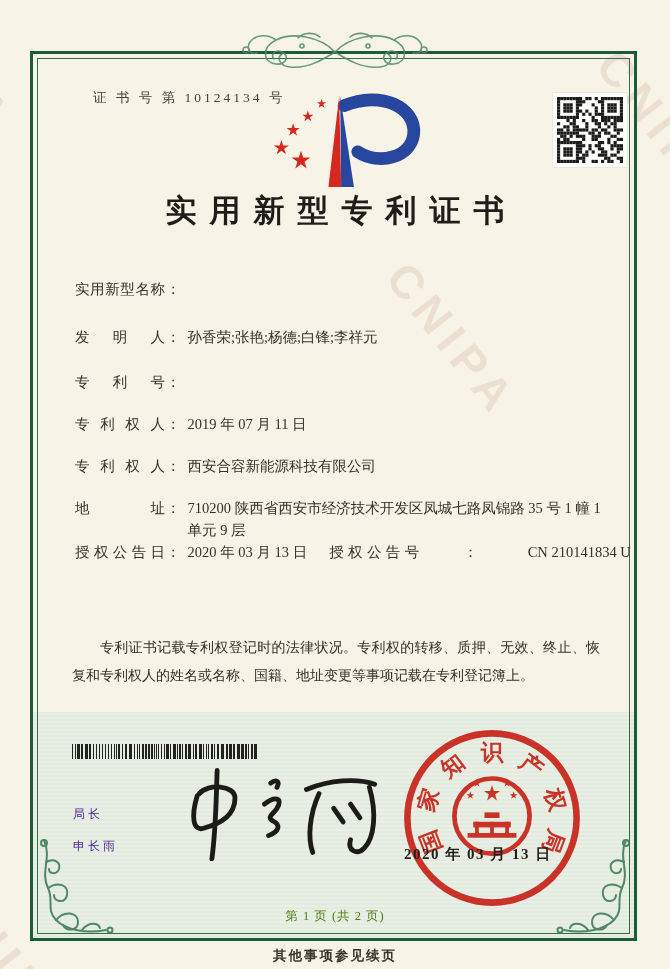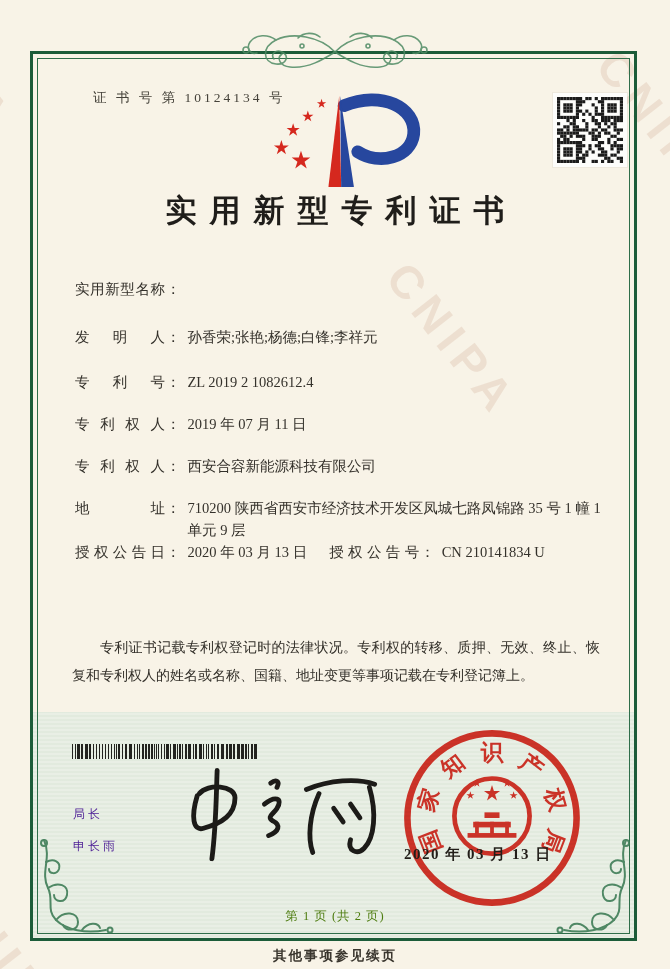--- a/index.html
+++ b/index.html
@@ -17,21 +17,21 @@
   .cert-no{position:absolute;left:75px;top:89px;font-size:13.5px;letter-spacing:3px;color:#45423a;margin-left:18px;}
   .logo{position:absolute;left:264px;top:92px;}
   .qr{position:absolute;left:553px;top:93px;width:74px;height:74px;background:#fdfdfb;
       display:flex;align-items:center;justify-content:center;box-shadow:0 0 0 1px rgba(0,0,0,0.04);}
   .title{position:absolute;left:0;right:0;top:190px;text-align:center;font-size:31px;font-weight:bold;
       letter-spacing:13px;text-indent:13px;color:#1f1d1a;}
   .frow{position:absolute;left:75px;display:flex;font-size:14.5px;color:#34312b;line-height:22px;}
   .flabel{display:inline-block;width:90px;text-align:justify;text-align-last:justify;}
   .fcolon{margin:0 7px 0 1px;}
   .fvalue{max-width:424px;}
-  .grant2{margin-left:22px;display:flex;}
+  .grant2{margin-left:22px;display:flex;gap:43px;}
   .para{position:absolute;left:72px;width:528px;font-size:14px;line-height:28px;text-align:justify;
       text-indent:2em;color:#33302a;}
   .barcode{position:absolute;left:72px;top:744px;}
   .commissioner{position:absolute;left:73px;top:798px;font-family:"Liberation Sans","DejaVu Sans",sans-serif;
       font-size:12px;color:#4c1d95;letter-spacing:3px;line-height:32px;}
   .signature{position:absolute;left:172px;top:762px;}
   .seal{position:absolute;left:398px;top:724px;mix-blend-mode:multiply;opacity:0.95;}
   .seal-date{position:absolute;left:404px;top:845px;font-size:15px;font-weight:bold;color:#221e19;
       letter-spacing:1.5px;white-space:nowrap;}
   .page-num{position:absolute;left:0;right:0;top:908px;text-align:center;font-size:12.5px;color:#4d7c0f;letter-spacing:1px;}
@@ -384,21 +384,20 @@
       <span class="fcolon">：</span>
   </div>
   <div class="frow" style="top:326px">
     <span class="flabel">发明人</span>
       <span class="fcolon">：</span>
     <span class="fvalue">孙香荣;张艳;杨德;白锋;李祥元</span>
   </div>
   <div class="frow" style="top:371px">
     <span class="flabel">专利号</span>
       <span class="fcolon">：</span>
-    <span class="fvalue">ZL 2019 2 1082612.4</span>
   </div>
   <div class="frow" style="top:413px">
     <span class="flabel">专利权人</span>
       <span class="fcolon">：</span>
     <span class="fvalue">2019 年 07 月 11 日</span>
   </div>
   <div class="frow" style="top:455px">
     <span class="flabel">专利权人</span>
       <span class="fcolon">：</span>
     <span class="fvalue">西安合容新能源科技有限公司</span>

